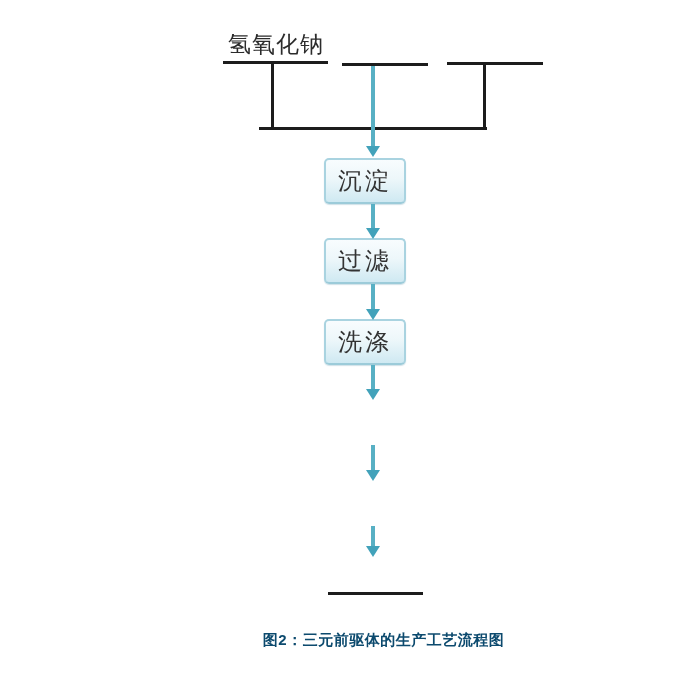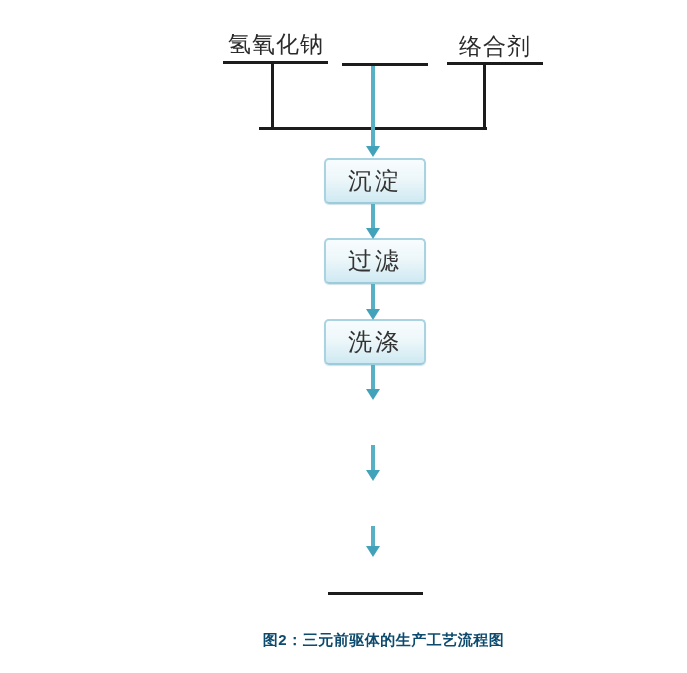--- a/index.html
+++ b/index.html
@@ -14,39 +14,38 @@
   }
   .hline { position:absolute; height:3px; background:#1c1c1c; }
   .vline { position:absolute; width:3px; background:#1c1c1c; }
   .shaft { position:absolute; width:4px; background:#58b0c4; }
   .ahead {
     position:absolute; width:0; height:0;
     border-left:7px solid transparent; border-right:7px solid transparent;
     border-top:11px solid #42a2ba;
   }
   .pbox {
-    position:absolute; left:284px; width:102px; height:46px; box-sizing:border-box;
+    position:absolute; left:284px; width:82px; height:46px; box-sizing:border-box;
     border:2px solid #a9d3e0; border-bottom-color:#9ccbd9; border-radius:5px;
     background:linear-gradient(180deg,#f8fcfe 0%,#edf7fa 45%,#cfe9f2 100%);
     display:flex; align-items:center; justify-content:center;
     font-size:24px; color:#333333; letter-spacing:3px;
     box-shadow:0 1px 1px rgba(120,170,190,0.35);
   }
   .caption {
     position:absolute; left:0; right:0; top:631px; text-align:center;
     font-size:15px; font-weight:bold; color:#0c4a6e; letter-spacing:0.5px;
   }
 </style>
 </head>
 <body>
 
 <div class="canvas">
 
   <div class="in-label" style="left:180px;top:31px;width:112px">氢氧化钠</div>
-  <div class="in-label" style="left:405px;top:33px;width:100px">络合剂</div>
 
   <div class="hline" style="left:183px;top:61px;width:105px"></div>
   <div class="hline" style="left:302px;top:63px;width:86px"></div>
   <div class="hline" style="left:407px;top:62px;width:96px"></div>
 
   <div class="vline" style="left:231px;top:61px;height:68px"></div>
   <div class="vline" style="left:443px;top:62px;height:67px"></div>
   <div class="hline" style="left:219px;top:127px;width:228px"></div>
 
   <div class="shaft" style="left:331px;top:66px;height:80px"></div>

